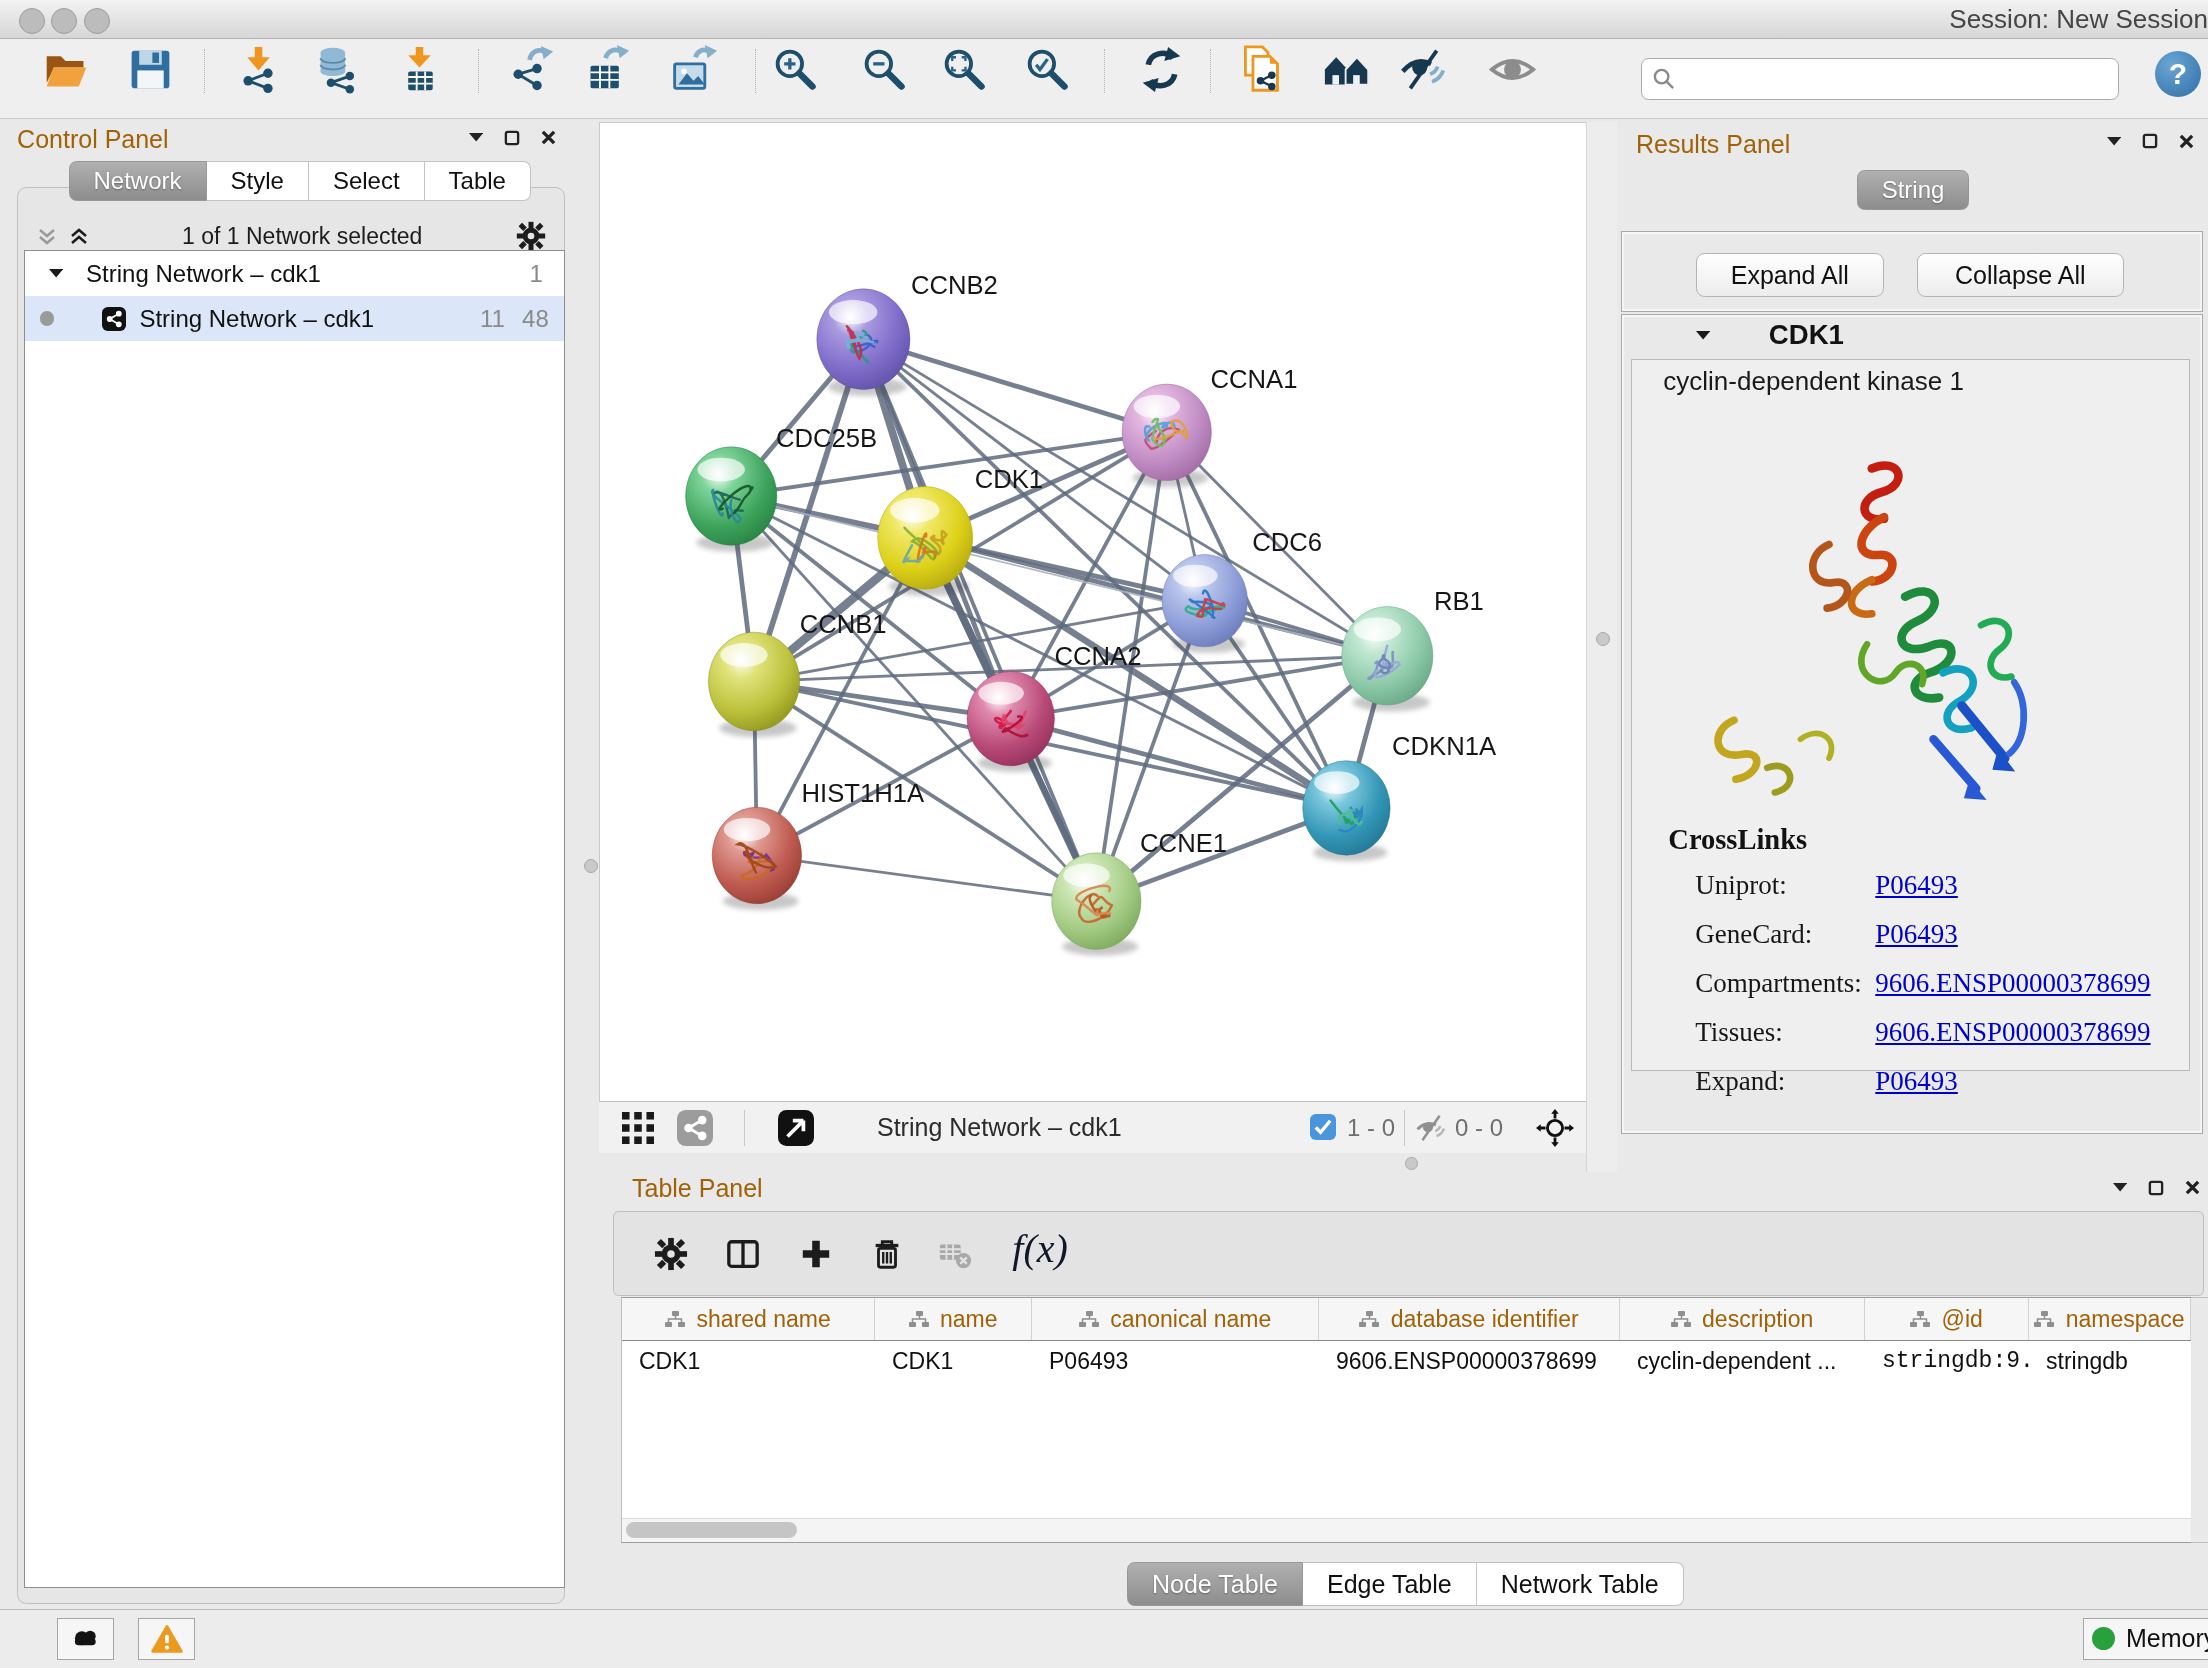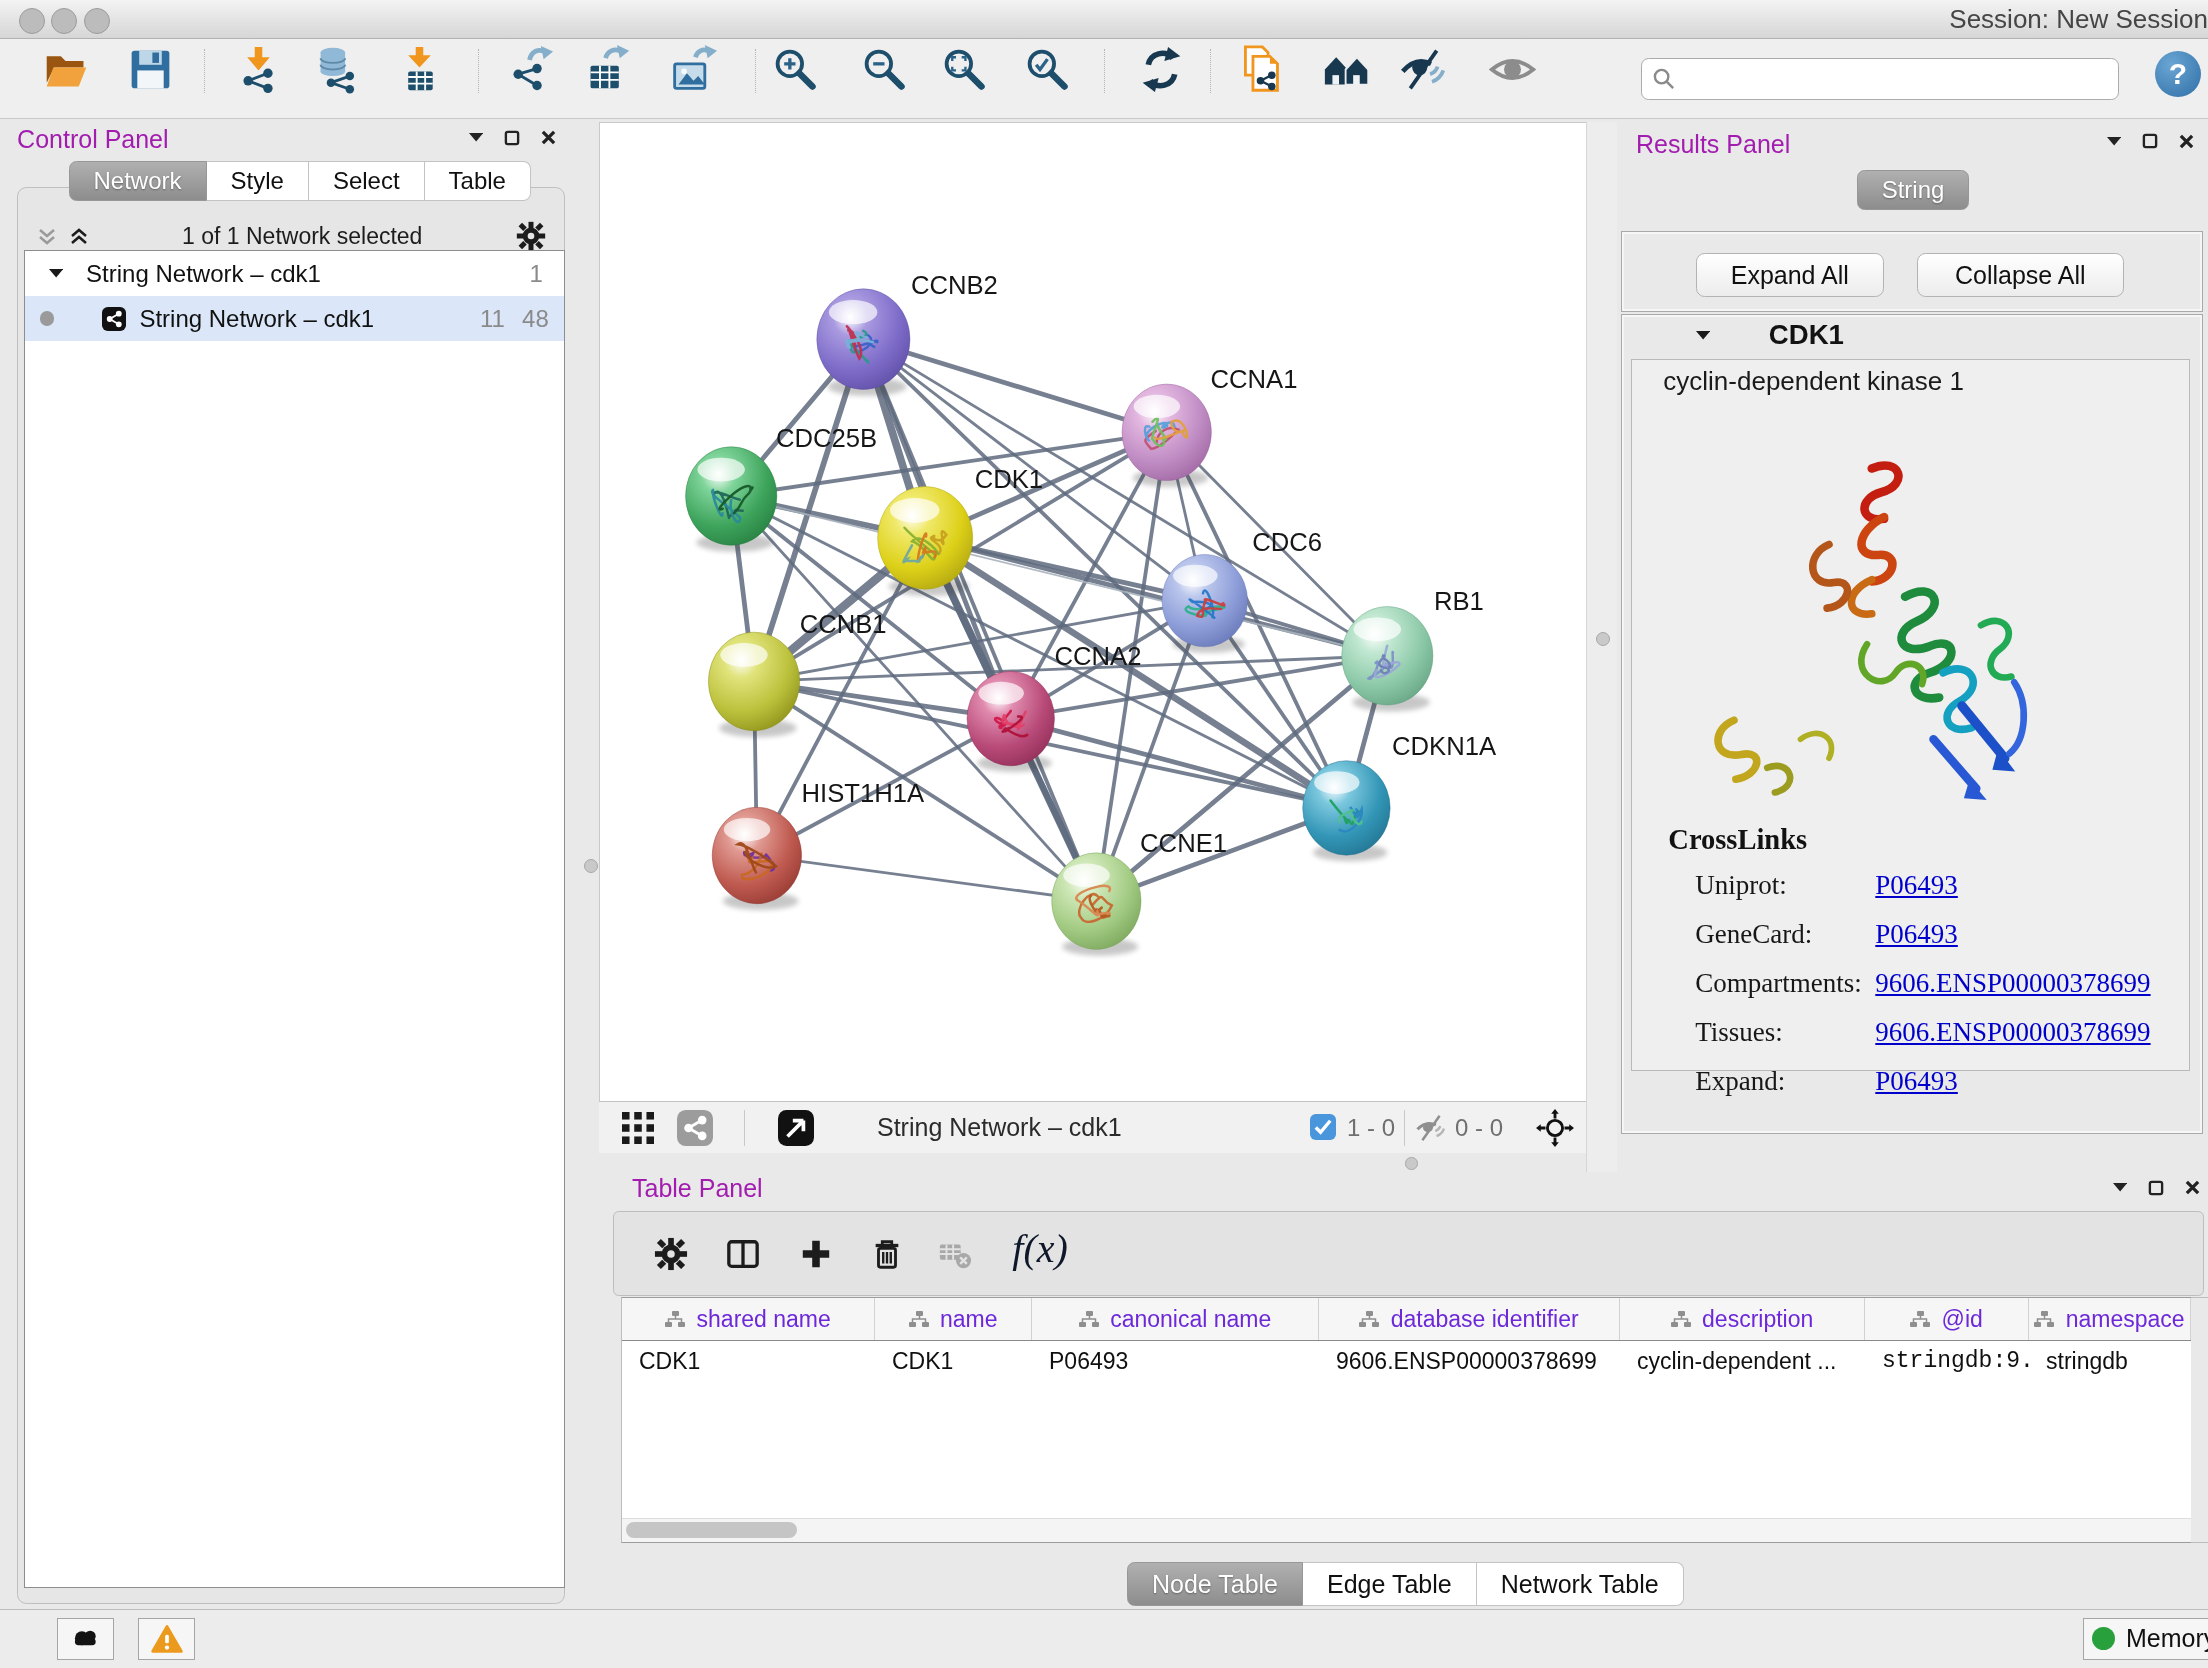--- a/index.html
+++ b/index.html
@@ -17,21 +17,21 @@
   #toolbar{left:0;top:39px;width:2208px;height:79px;background:#efefef;border-bottom:1px solid #c9c9c9;}
   .tbicon{position:absolute;top:5.7px;width:49px;height:49px;cursor:default;}
   .tbsep{position:absolute;top:9.5px;width:0;height:44px;border-left:1.9px dotted #b4b4b4;}
   #search-box{position:absolute;left:1641px;top:19px;width:476px;height:40px;background:#fff;
               border:1px solid #ababab;border-radius:7.6px;display:flex;align-items:center;}
   #search-box input{border:none;outline:none;font-size:23px;flex:1;background:transparent;height:34px;}
   #help-button{position:absolute;left:2155px;top:12.4px;width:46px;height:46px;border-radius:50%;
                background:radial-gradient(circle at 35% 30%,#6aa6d4,#2f6ea6);color:#fff;font-size:30px;
                font-weight:bold;text-align:center;line-height:46px;}
   
-  .panel-title{font-size:25px;color:#a21caf;}
+  .panel-title{font-size:25px;color:#a16207;}
   .win-icons{position:absolute;display:flex;gap:21px;align-items:center;}
   .tabs{display:flex;}
   .tab{height:38px;line-height:38px;padding:0 24px;background:#fff;border:1px solid #c3c3c3;
        border-left:none;font-size:24px;color:#101010;}
   .tab:first-child{border-left:1px solid #c3c3c3;border-radius:7.6px 0 0 7.6px;}
   .tab:last-child{border-radius:0 7.6px 7.6px 0;}
   .tab:first-child:last-child{border-radius:7.6px;}
   .tab.sel{background:linear-gradient(#b0b0b0,#8d8d8d);color:#fff;border-color:#979797;
            text-shadow:0 1px 1.9px rgba(0,0,0,.35);}
   .btn{background:linear-gradient(#ffffff,#ececec);border:1px solid #b3b3b3;border-radius:8.6px;
@@ -68,21 +68,21 @@
   .xlabel{position:absolute;left:63px;top:9.5px;}
   .xlink{position:absolute;left:243px;top:9.5px;color:#0000cc;text-decoration:underline;}
   
   #table-panel{left:599px;top:1172px;width:1609px;height:438px;}
   #tp-toolbar{position:absolute;left:14.3px;top:39px;width:1589px;height:83px;background:#e3e3e3;
               border:1px solid #bdbdbd;border-radius:5.7px;}
   .tpicon{position:absolute;top:25px;width:34px;height:34px;}
   #tp-table{position:absolute;left:22px;top:125px;width:1570px;height:244px;background:#fff;
             border:1.9px solid #9c9c9c;border-left:1px solid #bdbdbd;}
   #tp-header{display:flex;height:42px;background:#f6f6f6;border-bottom:1.9px solid #8a8a8a;}
-  .thcell{display:flex;align-items:center;justify-content:center;gap:11.4px;font-size:23px;color:#6d28d9;
+  .thcell{display:flex;align-items:center;justify-content:center;gap:11.4px;font-size:23px;color:#a16207;
           border-right:1px solid #d2d2d2;box-sizing:border-box;}
   #tp-row{display:flex;height:40px;}
   .tdcell{font-size:23px;color:#101010;line-height:40px;padding-left:17px;box-sizing:border-box;
           overflow:hidden;white-space:nowrap;}
   #tp-hscroll{position:absolute;left:0px;bottom:0px;width:100%;height:23px;background:#f4f4f4;
               border-top:1px solid #ddd;}
   #tp-hthumb{position:absolute;left:3.8px;top:2.9px;width:171px;height:16px;border-radius:8.6px;background:#c5c5c5;}
   #tp-vstrip{position:absolute;left:1592px;top:125px;width:17px;height:244px;background:#e9e9e9;
              border:1px solid #bdbdbd;border-left:none;}
   #tp-tabs{position:absolute;left:528px;top:390px;}

